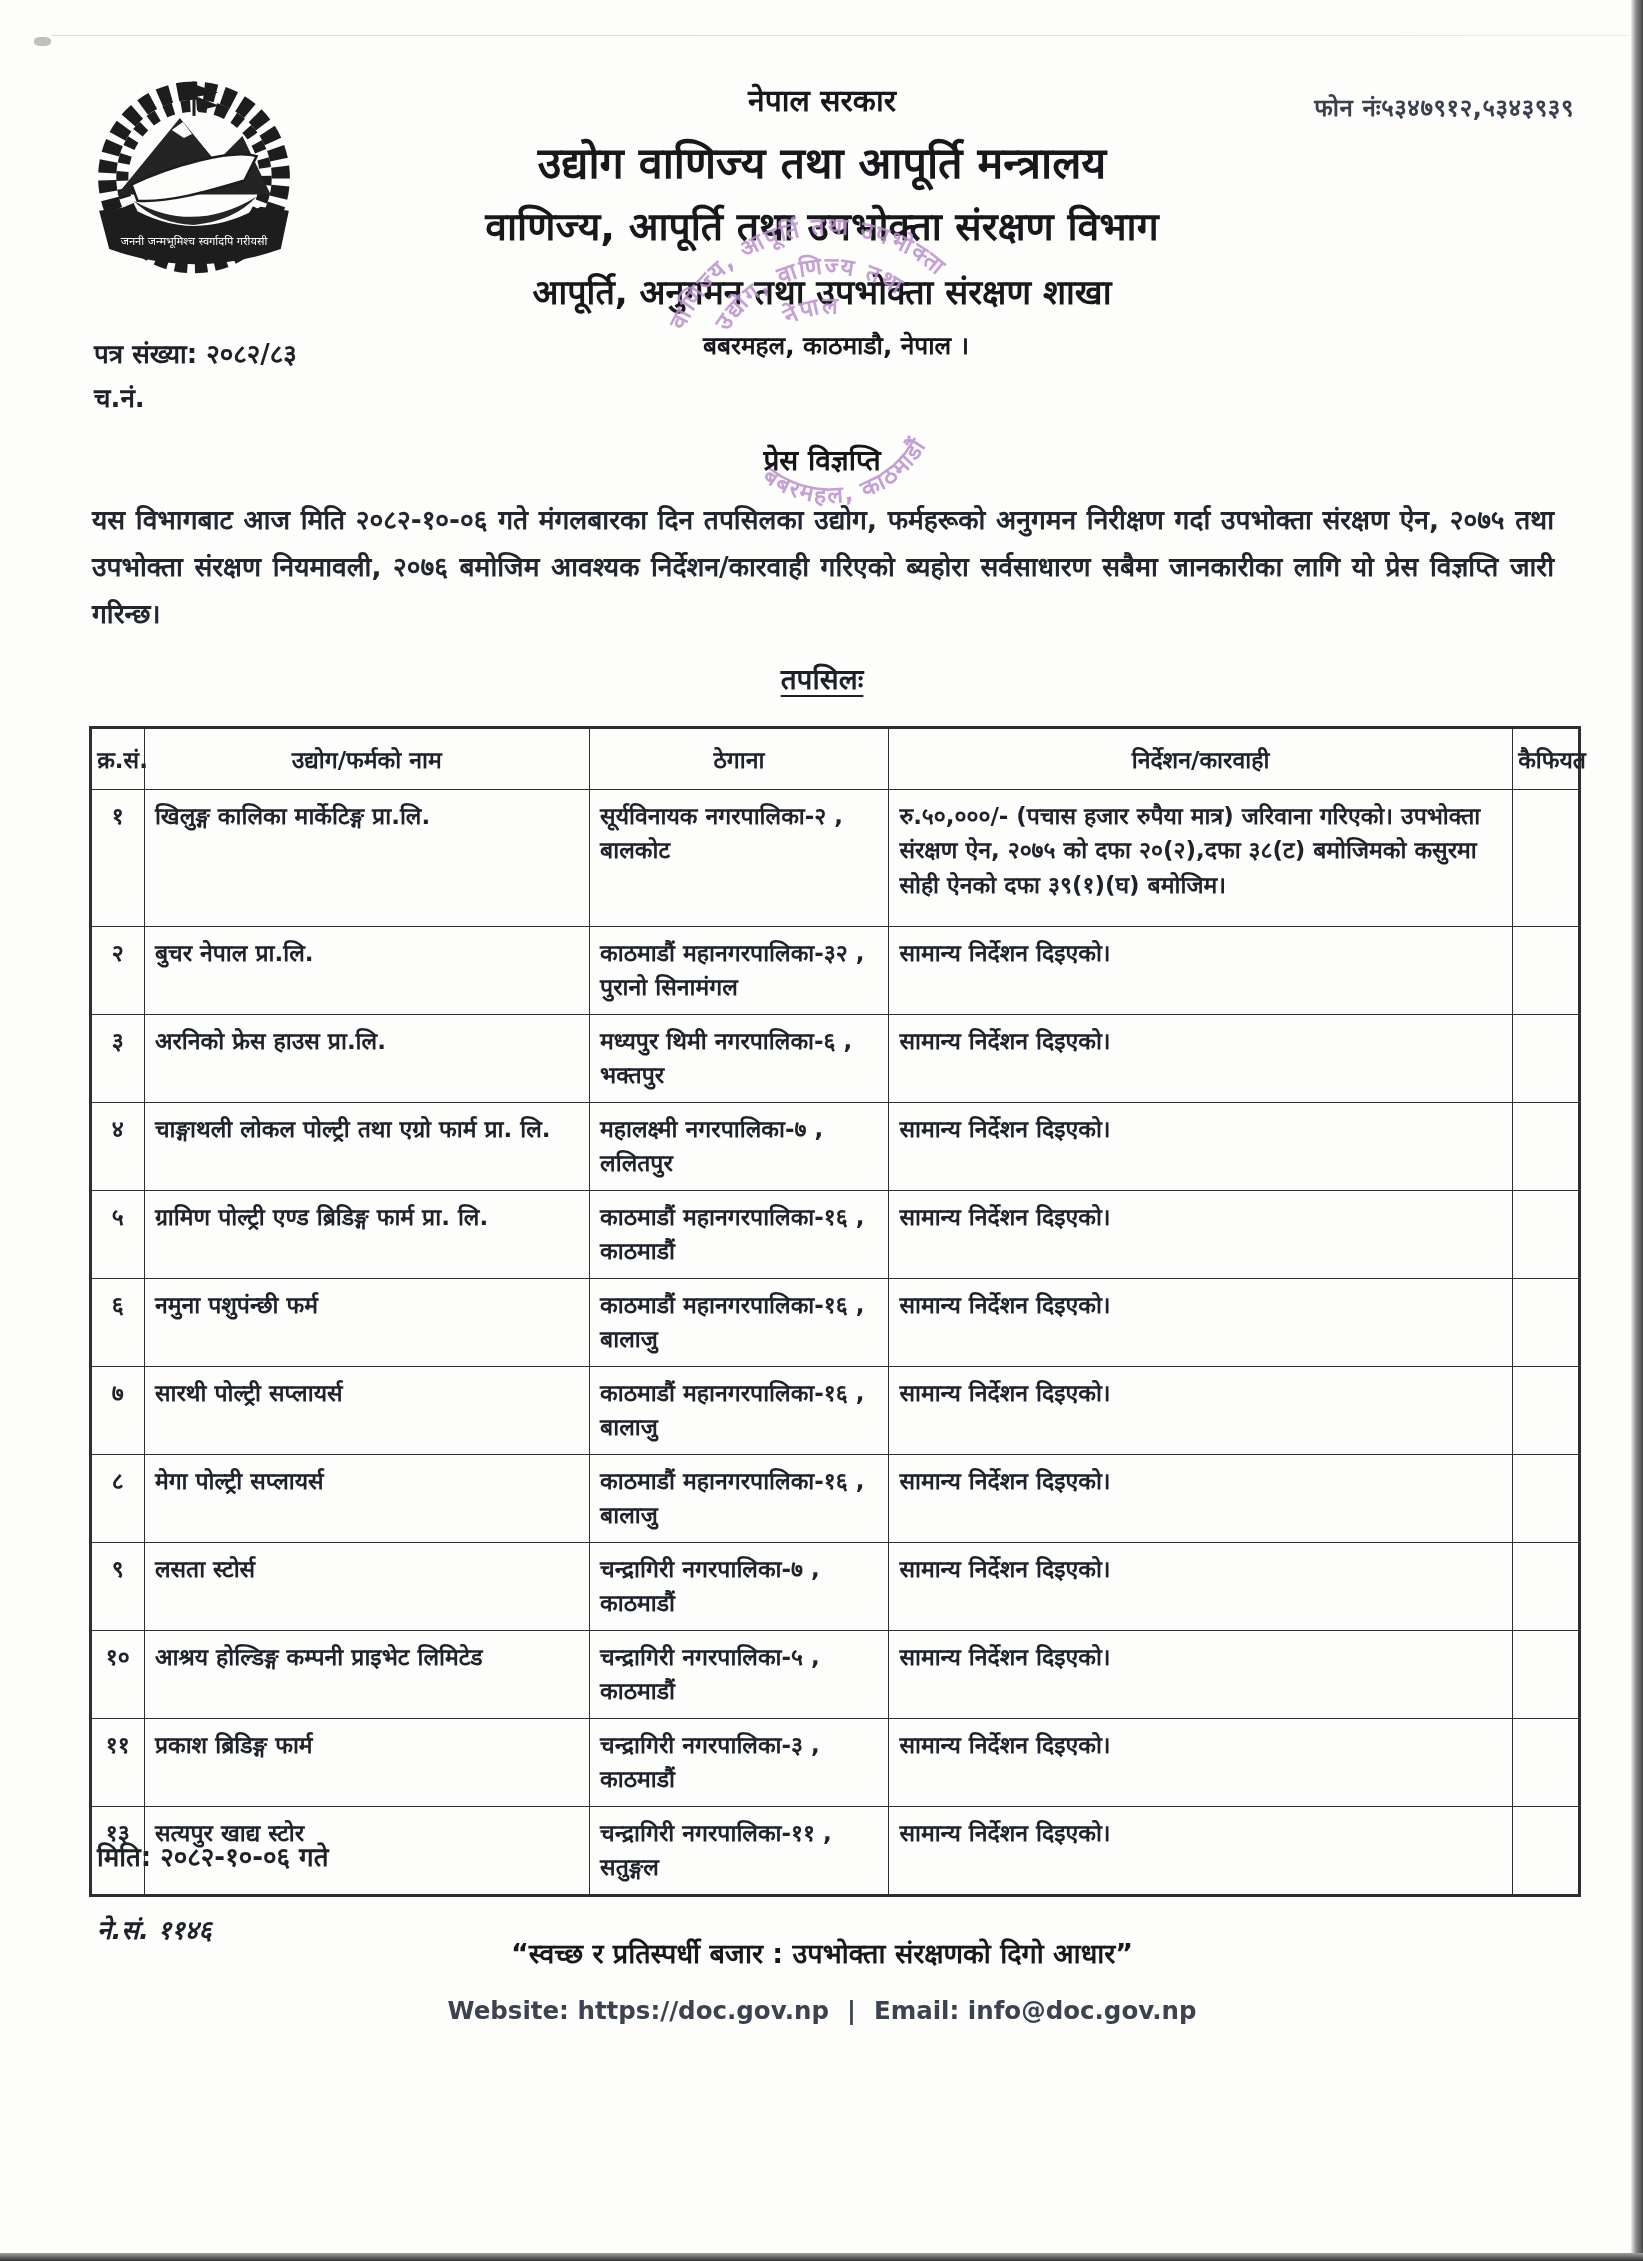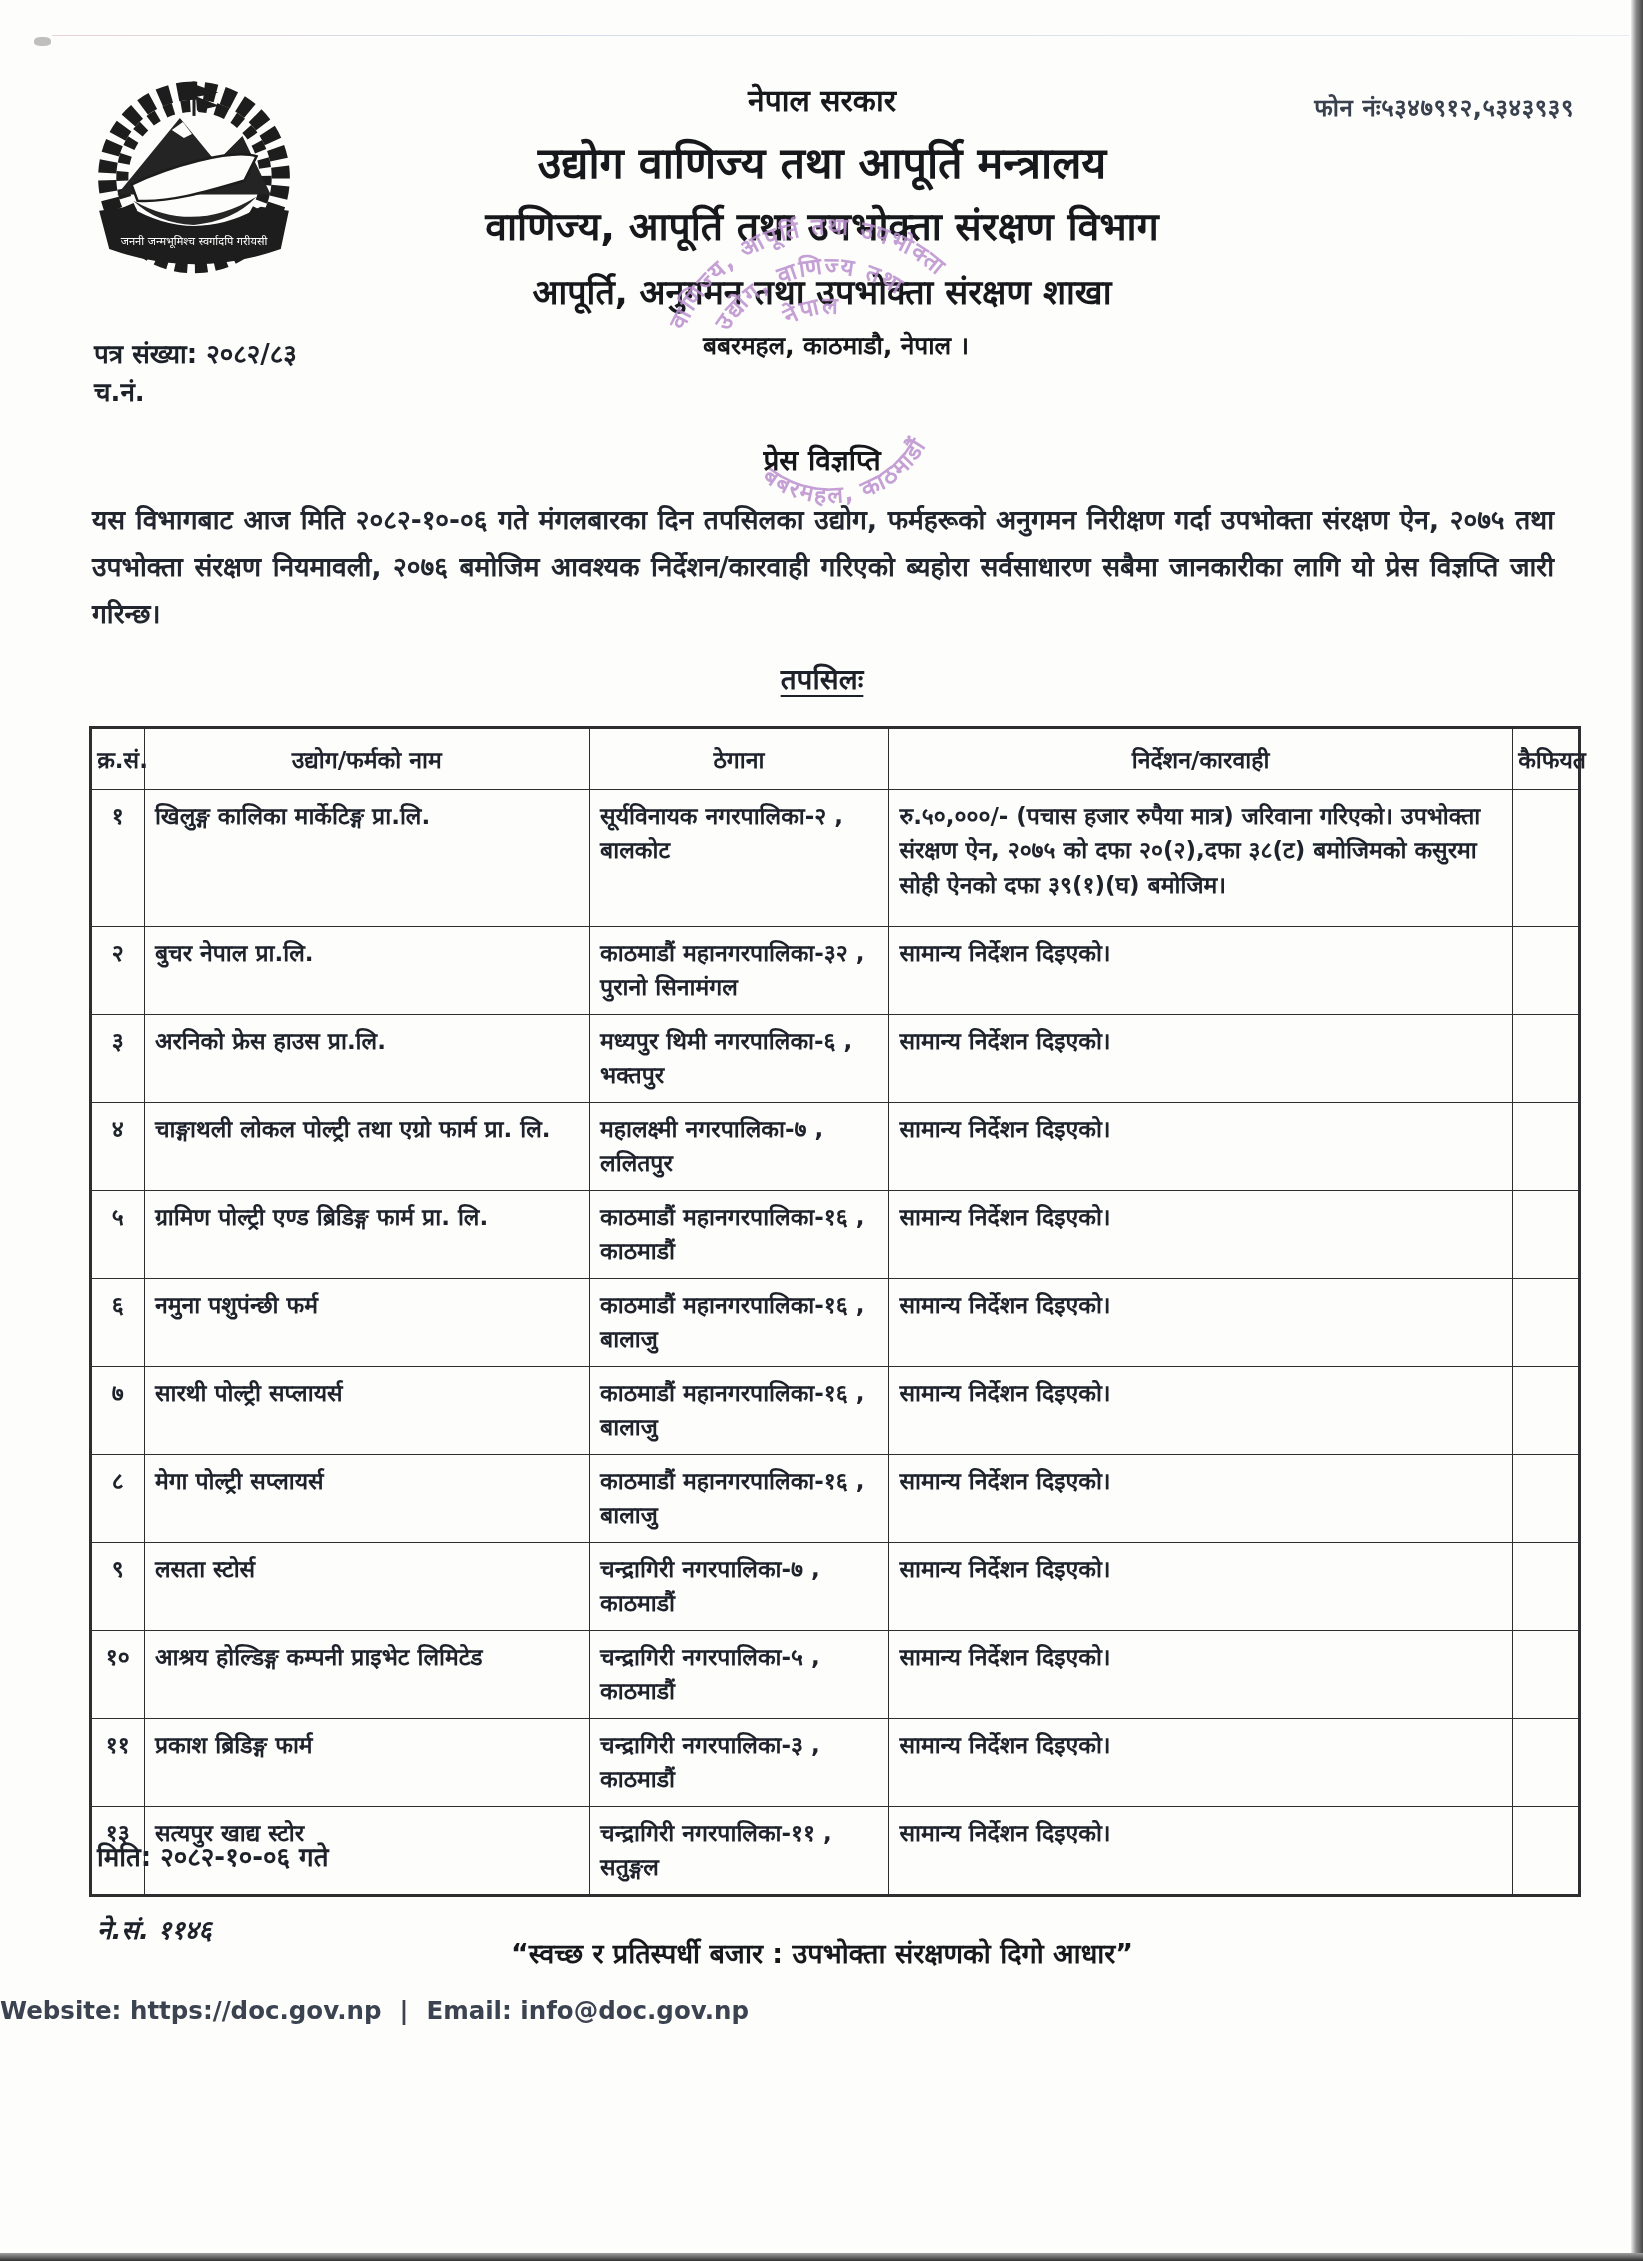--- a/index.html
+++ b/index.html
@@ -22,21 +22,21 @@
   
   .emblem{position:absolute;left:83px;top:76px;width:222px;height:213px;}
   .phone{position:absolute;right:70px;top:90px;font-size:24px;font-weight:bold;color:#39414f;letter-spacing:0.6px;}
   .head-center{position:absolute;left:0;right:0;top:79px;text-align:center;color:#17181c;}
   .h-gov{font-size:30px;font-weight:bold;margin:0 0 11.6px 0;}
   .h-ministry{font-size:43px;font-weight:bold;margin:0 0 7.7px 0;}
   .h-dept{font-size:39px;font-weight:bold;margin:0 0 17px 0;}
   .h-section{font-size:34px;font-weight:bold;margin:0 0 14px 0;}
   .h-address{font-size:24.5px;font-weight:bold;margin:0;padding-left:28px;}
   .ref{position:absolute;left:94px;top:335px;font-size:26px;font-weight:bold;}
-  .ref .chno{margin-top:2px;}
+  .ref .chno{margin-top:8px;}
   
   .stamp{position:absolute;left:656px;top:210px;width:342px;height:342px;
     transform:rotate(-12deg);opacity:.85;pointer-events:none;}
   .stamp text{fill:#bb90cf;font-weight:bold;font-size:38px;letter-spacing:3px;}
   
   .press-title{position:absolute;left:0;right:0;top:440px;text-align:center;
     font-size:28px;font-weight:bold;color:#15161a;}
   .para{position:absolute;left:92px;top:496px;width:1462px;
     font-size:26.4px;line-height:1.78;text-align:justify;font-weight:bold;color:#22272f;}
   .tapsil{position:absolute;left:0;right:0;top:659px;text-align:center;
@@ -48,21 +48,21 @@
   .t th{height:52px;text-align:center;vertical-align:middle;padding:3.9px 5.2px;}
   .t td{vertical-align:top;padding:9px 10.3px;line-height:1.5;}
   .t td.c-sn{text-align:center;padding-left:3.9px;padding-right:3.9px;}
   .t td.c-addr,.t td.c-action{white-space:pre-line;}
   .t tbody tr{height:73px;}
   .t tbody tr.r-first{height:137px;}
   .t tbody tr.r-last{height:55px;}
   
   .date-line{position:absolute;left:97px;top:1838px;font-size:26px;font-weight:bold;}
   .nesn{position:absolute;left:97px;top:1911px;font-size:26px;font-weight:bold;font-style:italic;}
-  .web-line{position:absolute;left:0;right:0;top:1996px;
+  .web-line{position:absolute;left:0;right:0;top:1996px;text-align:center;
     font-size:24.5px;font-weight:bold;color:#3b4250;}
   .web-line .sep{margin:0 18px;}
   .slogan{position:absolute;left:0;right:0;top:1934px;text-align:center;
     font-size:27px;font-weight:bold;color:#17181c;}
 </style>
 </head>
 <body>
 
 <div class="page">
 

